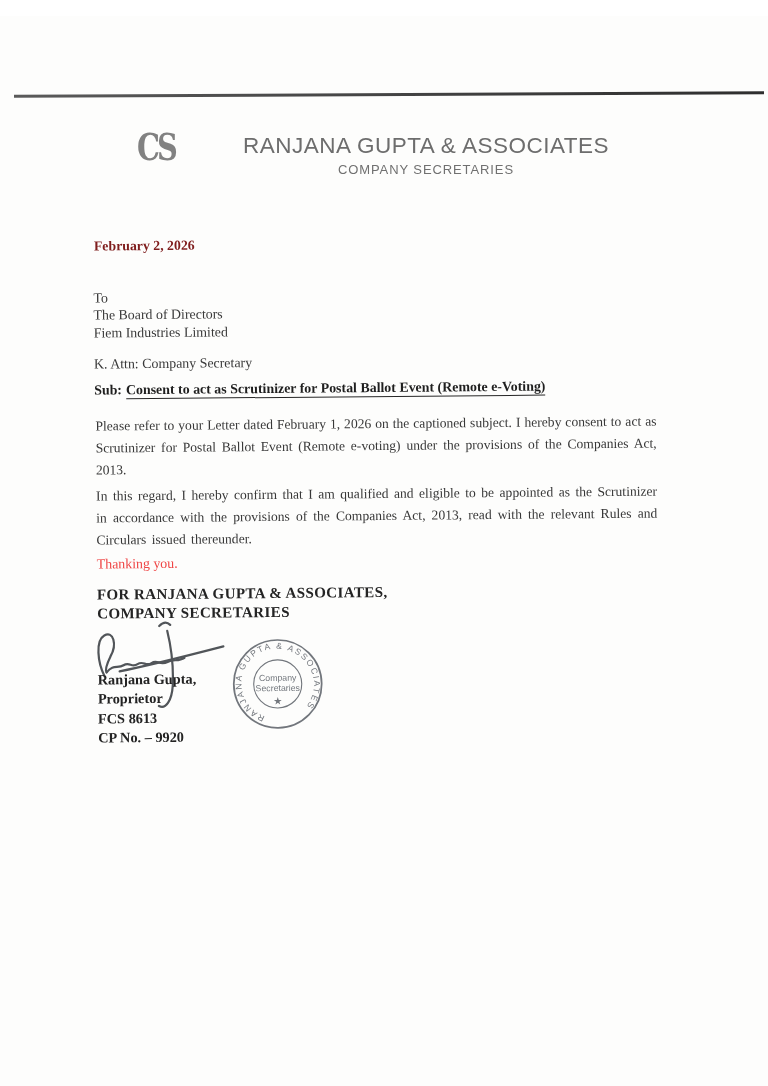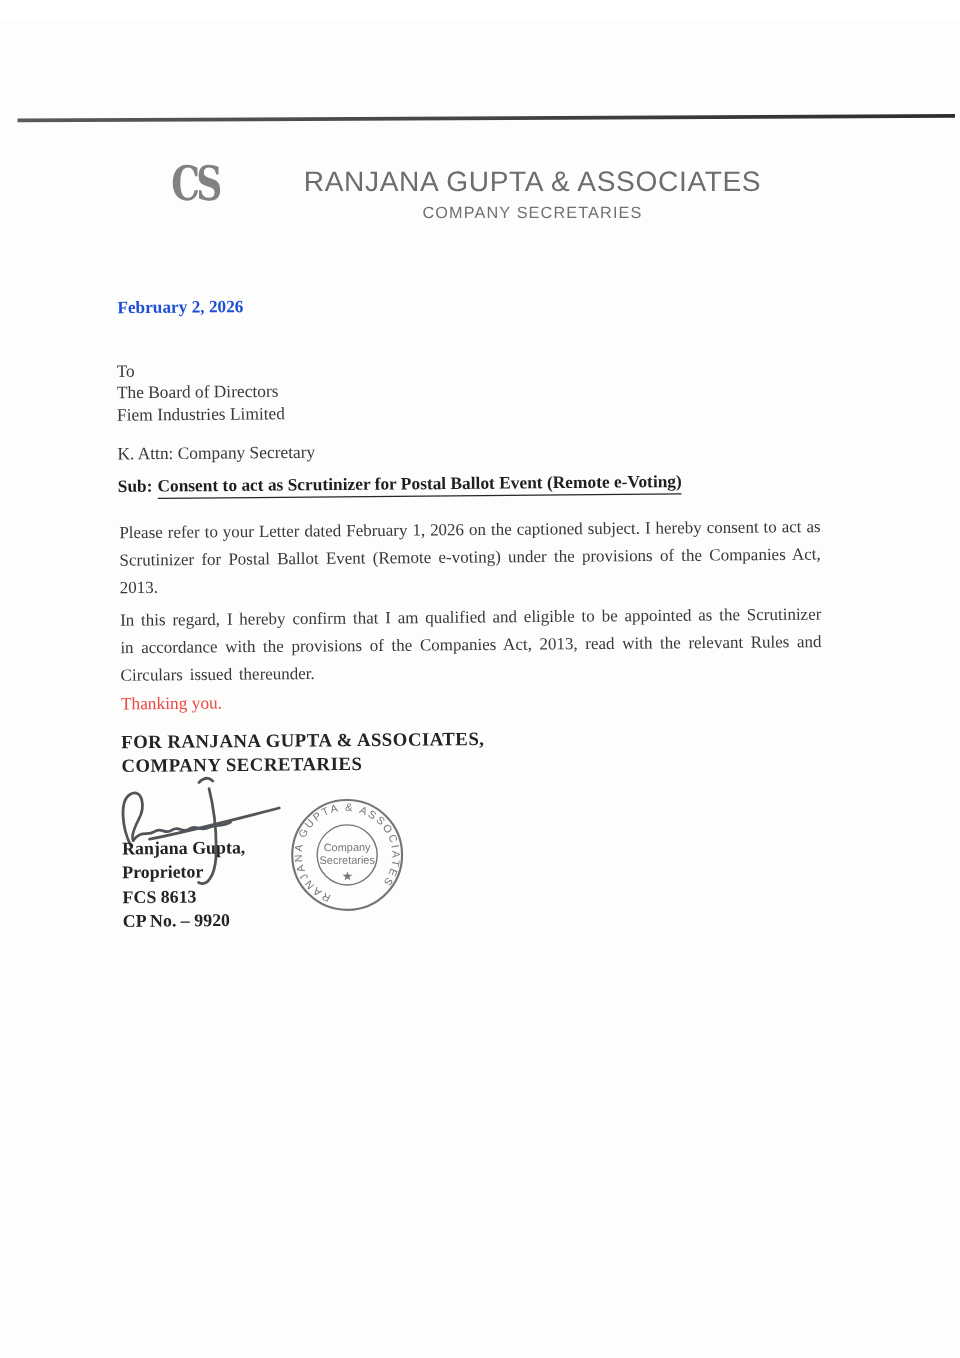--- a/index.html
+++ b/index.html
@@ -25,21 +25,21 @@
     font-family:"Liberation Sans",sans-serif;font-size:22.5px;
     color:#6d6d6d;letter-spacing:.5px;white-space:nowrap;
   }
   .firm-sub{
     position:absolute;left:214px;top:146px;width:424px;text-align:center;
     font-family:"Liberation Sans",sans-serif;font-size:13px;
     color:#707070;letter-spacing:.9px;white-space:nowrap;
   }
   
   .letter{position:absolute;inset:0;transform:rotate(-0.5deg);transform-origin:384px 470px;}
-  .date{position:absolute;left:96px;top:220px;font-weight:bold;font-size:13.8px;color:#1d4ed8;}
+  .date{position:absolute;left:96px;top:220px;font-weight:bold;font-size:13.8px;color:#7f1d1d;}
   .recipient{position:absolute;left:95px;top:271px;font-size:13.9px;line-height:17.4px;color:#3a3a3a;}
   .attention{position:absolute;left:95px;top:338px;font-size:13.9px;color:#3a3a3a;}
   .subject{position:absolute;left:95px;top:364px;font-size:13.9px;font-weight:bold;color:#1f1f1f;white-space:nowrap;}
   .subject .sub-text{border-bottom:1.7px solid #262626;padding-bottom:1px;margin-left:4px;}
   .para{position:absolute;margin:0;text-align:justify;font-size:13.6px;line-height:21.8px;color:#383838;}
   .p1{left:96px;top:397px;width:561px;}
   .p2{left:96px;top:467px;width:561px;word-spacing:2px;}
   .closing{position:absolute;left:96px;top:538px;font-size:13.9px;color:#ef4444;}
   .for1{position:absolute;left:96px;top:568px;font-weight:bold;font-size:15px;letter-spacing:.4px;color:#242424;white-space:nowrap;}
   .for2{position:absolute;left:96px;top:587px;font-weight:bold;font-size:15px;letter-spacing:.4px;color:#242424;}

